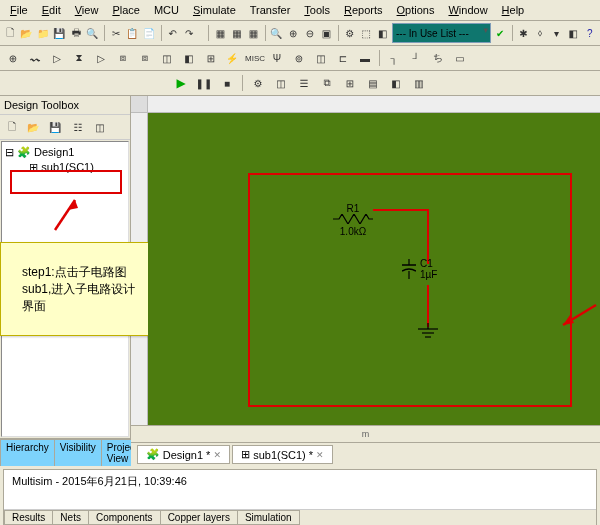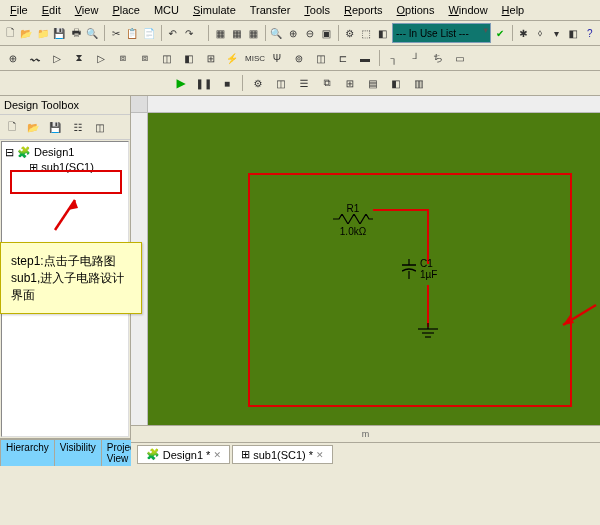--- a/index.html
+++ b/index.html
@@ -16,21 +16,21 @@
 .left{width:130px;background:#ece9d8;border-right:1px solid #aca899;display:flex;flex-direction:column}
 .left-title{padding:3px 4px;font-size:11px;border-bottom:1px solid #ccc;overflow:hidden;white-space:nowrap}
 .left-toolbar{display:flex;gap:2px;padding:2px;border-bottom:1px solid #ccc}
 .tree{flex:1;background:#fff;border:1px inset #ddd;margin:1px;padding:3px;position:relative;font-size:11px}
 .tree-item{white-space:nowrap;padding:1px 0}
 .tree-indent1{padding-left:12px}
 .tree-indent2{padding-left:24px}
 .highlight-box{position:absolute;left:8px;top:28px;width:108px;height:20px;border:2px solid #d00;pointer-events:none}
 .arrow1{position:absolute;left:48px;top:58px;width:30px;height:30px;pointer-events:none}
 .arrow1 svg{overflow:visible}
-.note{position:absolute;left:-2px;top:100px;width:120px;background:#ffffc8;border:1px solid #c0b000;padding:10px;font-size:12px;line-height:1.4;box-shadow:1px 1px 2px rgba(0,0,0,.2)}
+.note{position:absolute;left:-2px;top:100px;width:120px;background:#ffffc8;border:1px solid #c0b000;padding:21px;font-size:12px;line-height:1.4;box-shadow:1px 1px 2px rgba(0,0,0,.2)}
 .left-tabs{display:flex;border-top:1px solid #aca899}
 .ltab{border:1px solid #aca899;border-bottom:none;background:#7dd3fc;padding:2px 5px;font-size:10px;margin-right:-1px}
 .canvas-area{flex:1;display:flex;flex-direction:column;background:#ece9d8}
 .ruler-h{height:16px;background:#eee;border-bottom:1px solid #bbb;display:flex}
 .ruler-corner{width:16px;height:16px;background:#ddd;border-right:1px solid #bbb}
 .canvas-wrap{flex:1;display:flex}
 .ruler-v{width:16px;background:#eee;border-right:1px solid #bbb}
 .canvas{flex:1;background:#4d7c0f;position:relative;overflow:hidden}
 .dots{position:absolute;inset:0;background-image:radial-gradient(circle,#c8c8c8 .6px,transparent .6px);background-size:8px 8px}
 .sel-rect{position:absolute;left:100px;top:60px;width:320px;height:230px;border:2px solid #d00}
@@ -235,14 +235,24 @@
 </div>
 <div class="scroll-h">m</div>
 <div class="doc-tabs">
 <div class="dtab">🧩 <span>Design1 *</span> <span class="x">✕</span></div>
 <div class="dtab">⊞ <span>sub1(SC1) *</span> <span class="x">✕</span></div>
 </div>
 </div>
 
 </div>
 
+<div class="bottom-panel">
+<div class="bp-content">Multisim - 2015年6月21日, 10:39:46</div>
+<div class="bp-tabs">
+<div class="bptab">Results</div>
+<div class="bptab">Nets</div>
+<div class="bptab">Components</div>
+<div class="bptab">Copper layers</div>
+<div class="bptab">Simulation</div>
+</div>
+</div>
 
 </div>
 
 </body></html>

